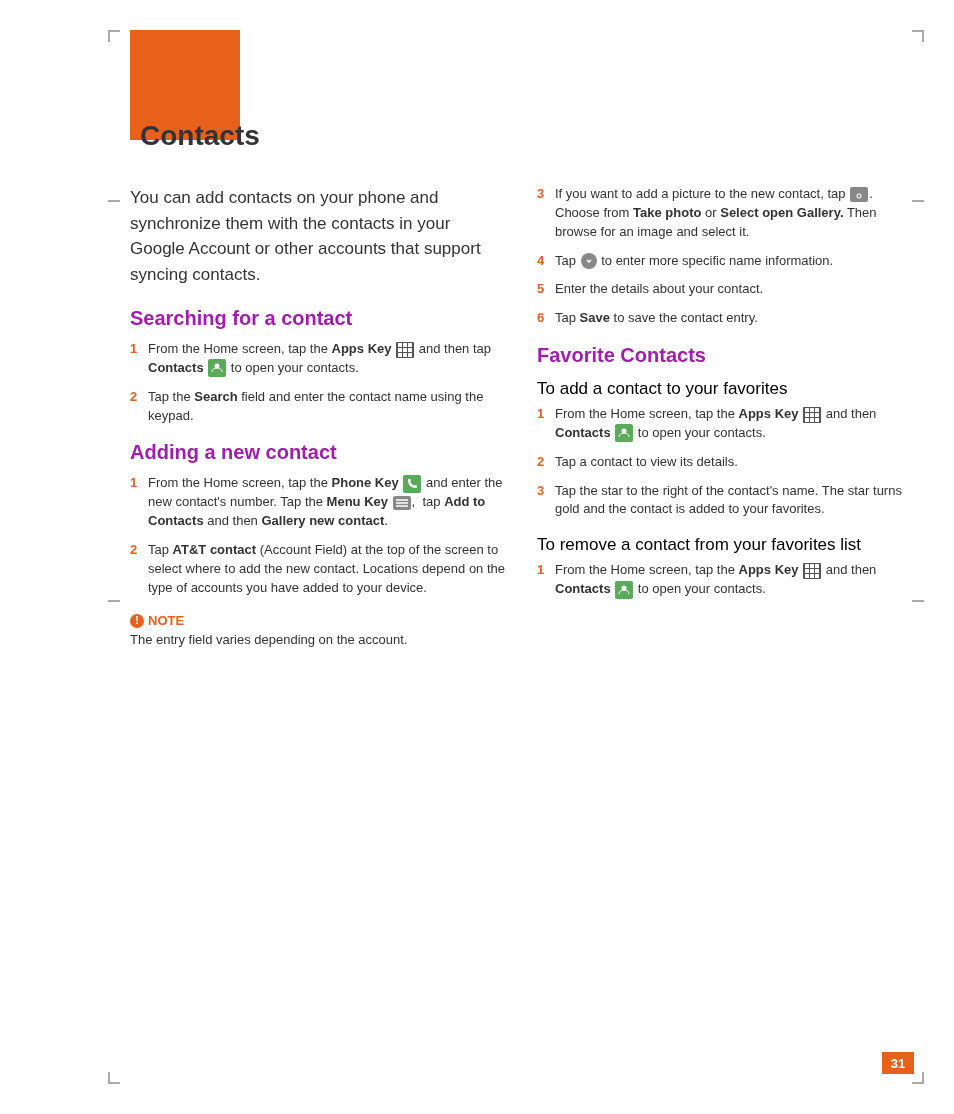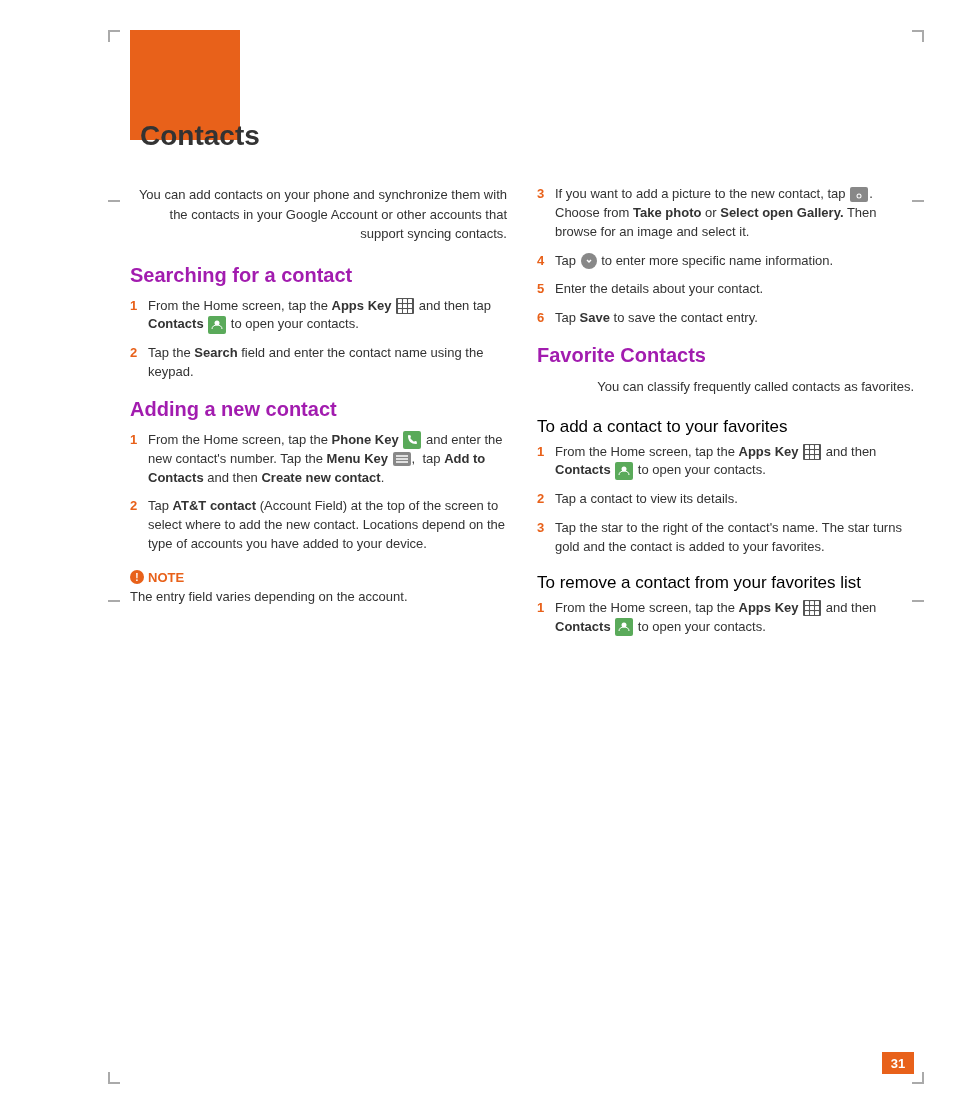--- a/index.html
+++ b/index.html
@@ -75,25 +75,24 @@
       flex: 1;
       min-width: 0;
     }
 
     .col-right {
       flex: 1;
       min-width: 0;
     }
 
     .intro-text {
-      font-size: 13px;
+      font-size: 17px;
       line-height: 1.5;
       color: #333;
       margin-bottom: 20px;
-      text-align: right;
     }
 
     .section-title {
       font-size: 20px;
       font-weight: bold;
       color: #a21caf;
       margin-bottom: 10px;
       margin-top: 8px;
     }
 
@@ -359,21 +358,21 @@
                 </svg>
             </span>
             and enter the new contact's number. Tap the <b>Menu Key</b>
             <span class="icon-menu">
               <svg width="14" height="10" viewBox="0 0 14 10">
                   <line x1="1" y1="2" x2="13" y2="2" stroke="white" stroke-width="1.5"></line>
                   <line x1="1" y1="5" x2="13" y2="5" stroke="white" stroke-width="1.5"></line>
                   <line x1="1" y1="8" x2="13" y2="8" stroke="white" stroke-width="1.5"></line>
                 </svg>
             </span>,
-            &nbsp;tap <b>Add to Contacts</b> and then <b>Create new contact</b>.
+            &nbsp;tap <b>Add to Contacts</b> and then <b>Gallery new contact</b>.
           </span>
         </li>
         <li class="step-item">
           <span class="step-num">2</span>
           <span class="step-text">
             Tap <b>AT&amp;T contact</b> (Account Field) at the top of the screen to select where to add the new contact. Locations depend on the type of accounts you have added to your device.
           </span>
         </li>
       </ul>
 
@@ -429,21 +428,20 @@
           <span class="step-num">6</span>
           <span class="step-text">
             Tap <b>Save</b> to save the contact entry.
           </span>
         </li>
 
       </ul>
 
       <h2 class="section-title">Favorite Contacts</h2>
 
-      <p class="intro-text">You can classify frequently called contacts as favorites.</p>
 
       <p class="subsection-title">To add a contact to your favorites</p>
 
       <ul class="step-list">
         <li class="step-item">
           <span class="step-num">1</span>
           <span class="step-text">
             From the Home screen, tap the <b>Apps Key</b>
             <span class="apps-icon-wrap">
               <span class="apps-grid">

